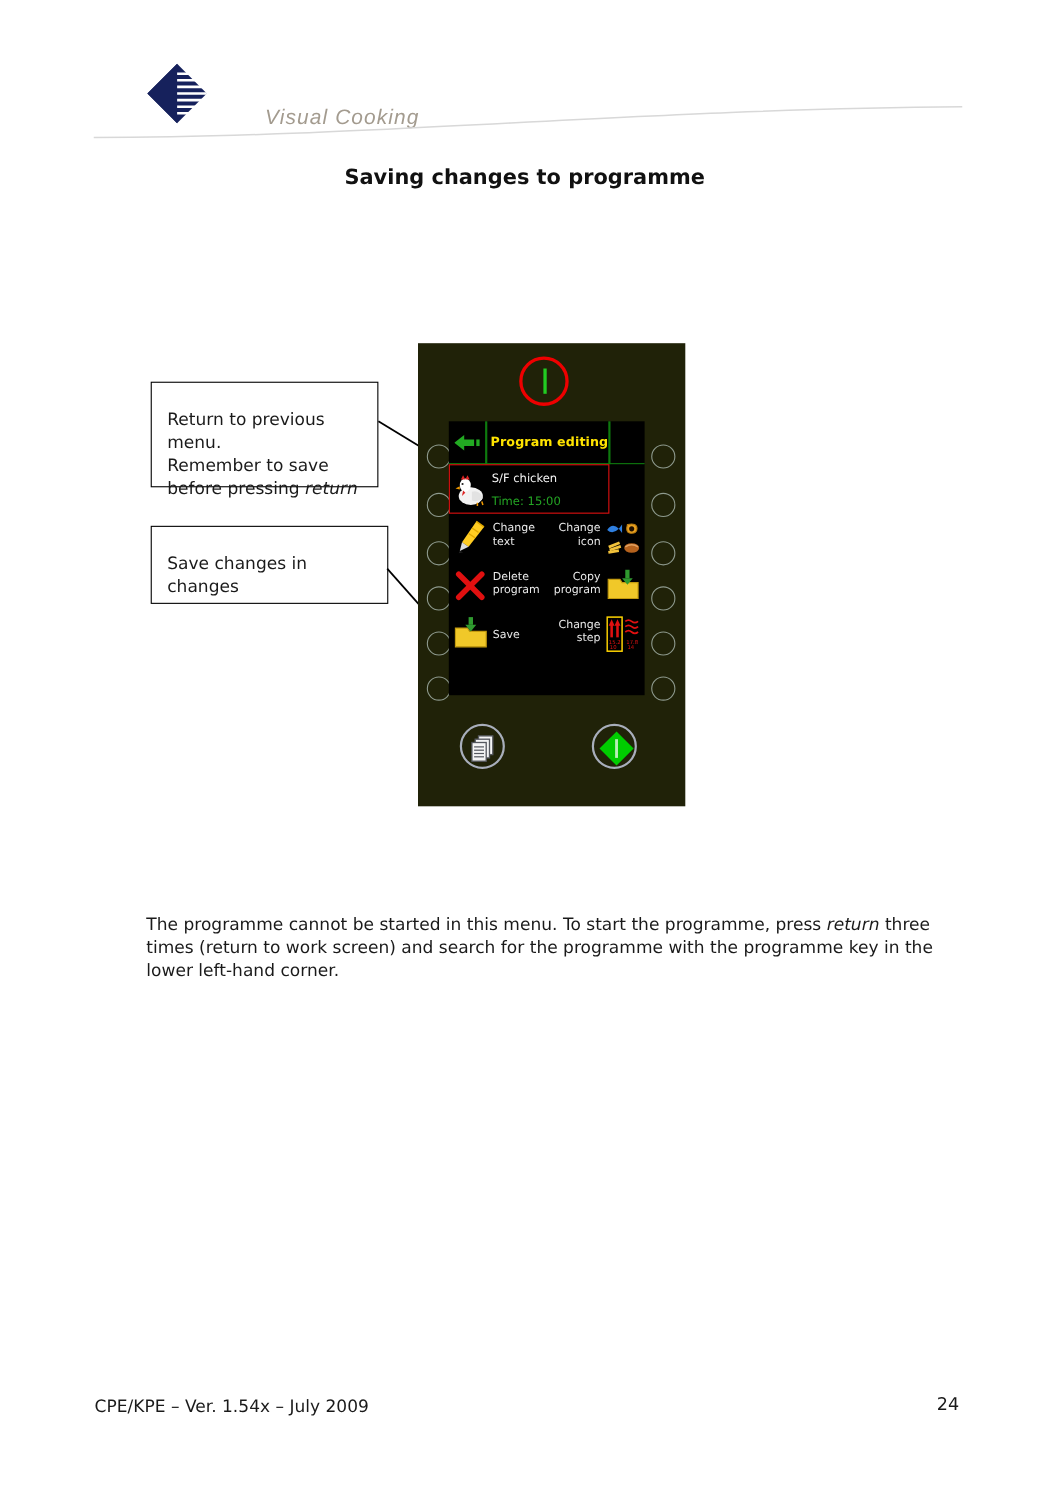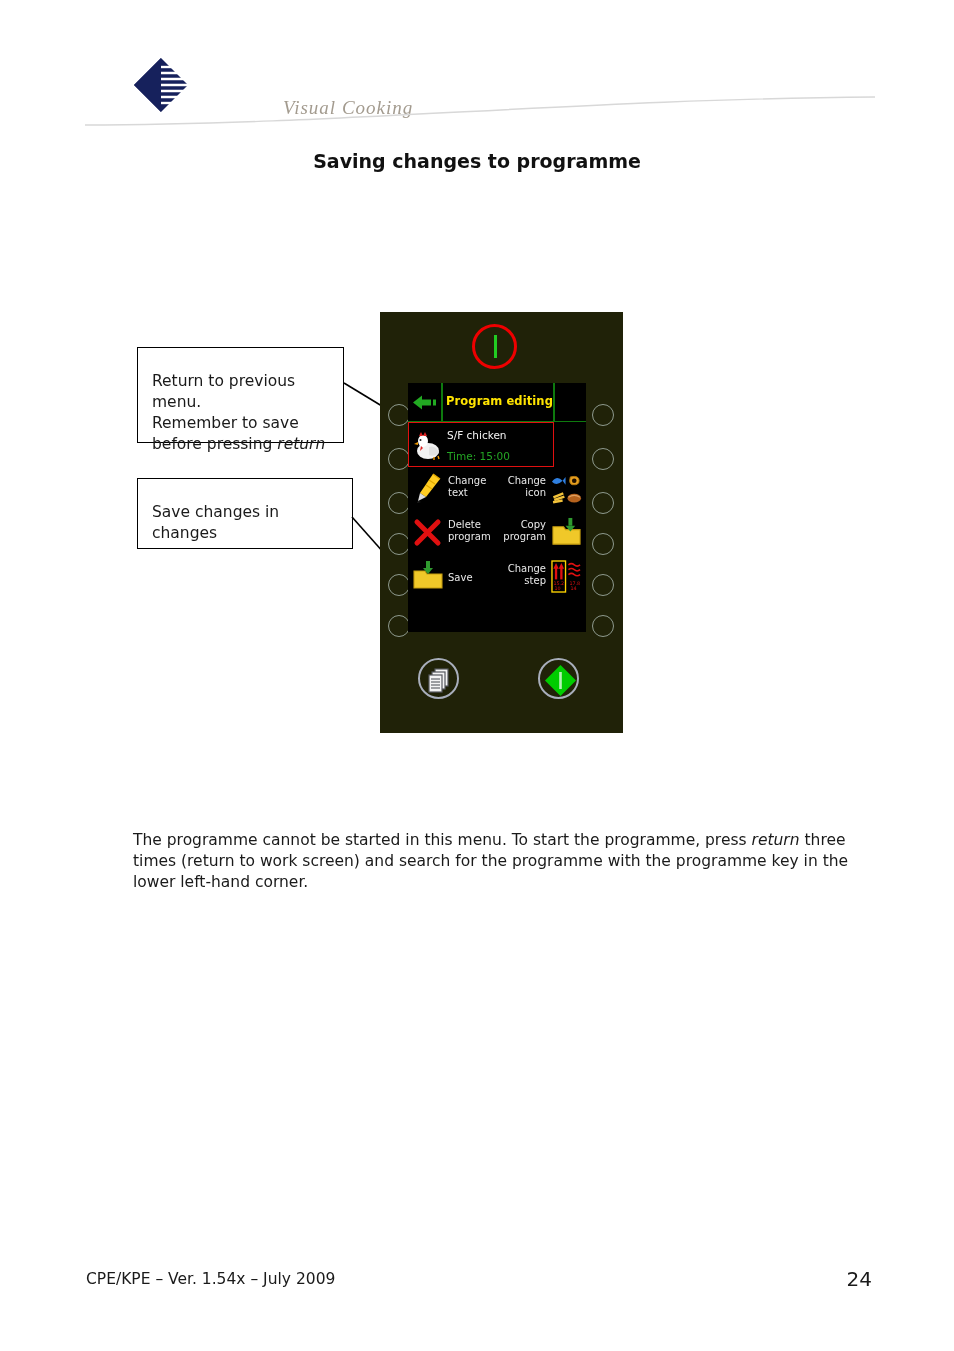--- a/index.html
+++ b/index.html
@@ -38,26 +38,25 @@
     font-family: "DejaVu Sans", sans-serif;
     font-weight: bold;
     font-size: 38px;
     letter-spacing: -0.5px;
     color: #a39b8f;
     line-height: 40px;
   }
   .logo-tag {
     position: absolute;
     left: 108px; top: 42px;
-    font-family: Liberation Serif, serif;
+    font-family: Liberation Sans, sans-serif;
     font-style: italic;
     font-size: 19px;
     color: #a39b8f;
     letter-spacing: 1px;
-    margin-left: 42px;
   }
   .swoosh {
     position: absolute;
     left: 85px; top: 95px;
     width: 790px; height: 32px;
     overflow: hidden;
   }
 
   
   .page-title {
@@ -253,21 +252,21 @@
   
   .footer-left {
     position: absolute;
     left: 86px; top: 1270px;
     font-size: 15.5px;
     color: #1a1a1a;
   }
   .footer-page {
     position: absolute;
     right: 82px; top: 1267px;
-    font-size: 20px;
+    font-size: 16px;
     color: #1a1a1a;
   }
 </style>
 </head>
 <body>
 
 <div class="header">
   <div class="logo-wrap">
     <svg class="logo-mark" viewBox="0 0 56 56">
       <polygon points="28,1 55,28 28,55 1,28" fill="#16215c"></polygon>

